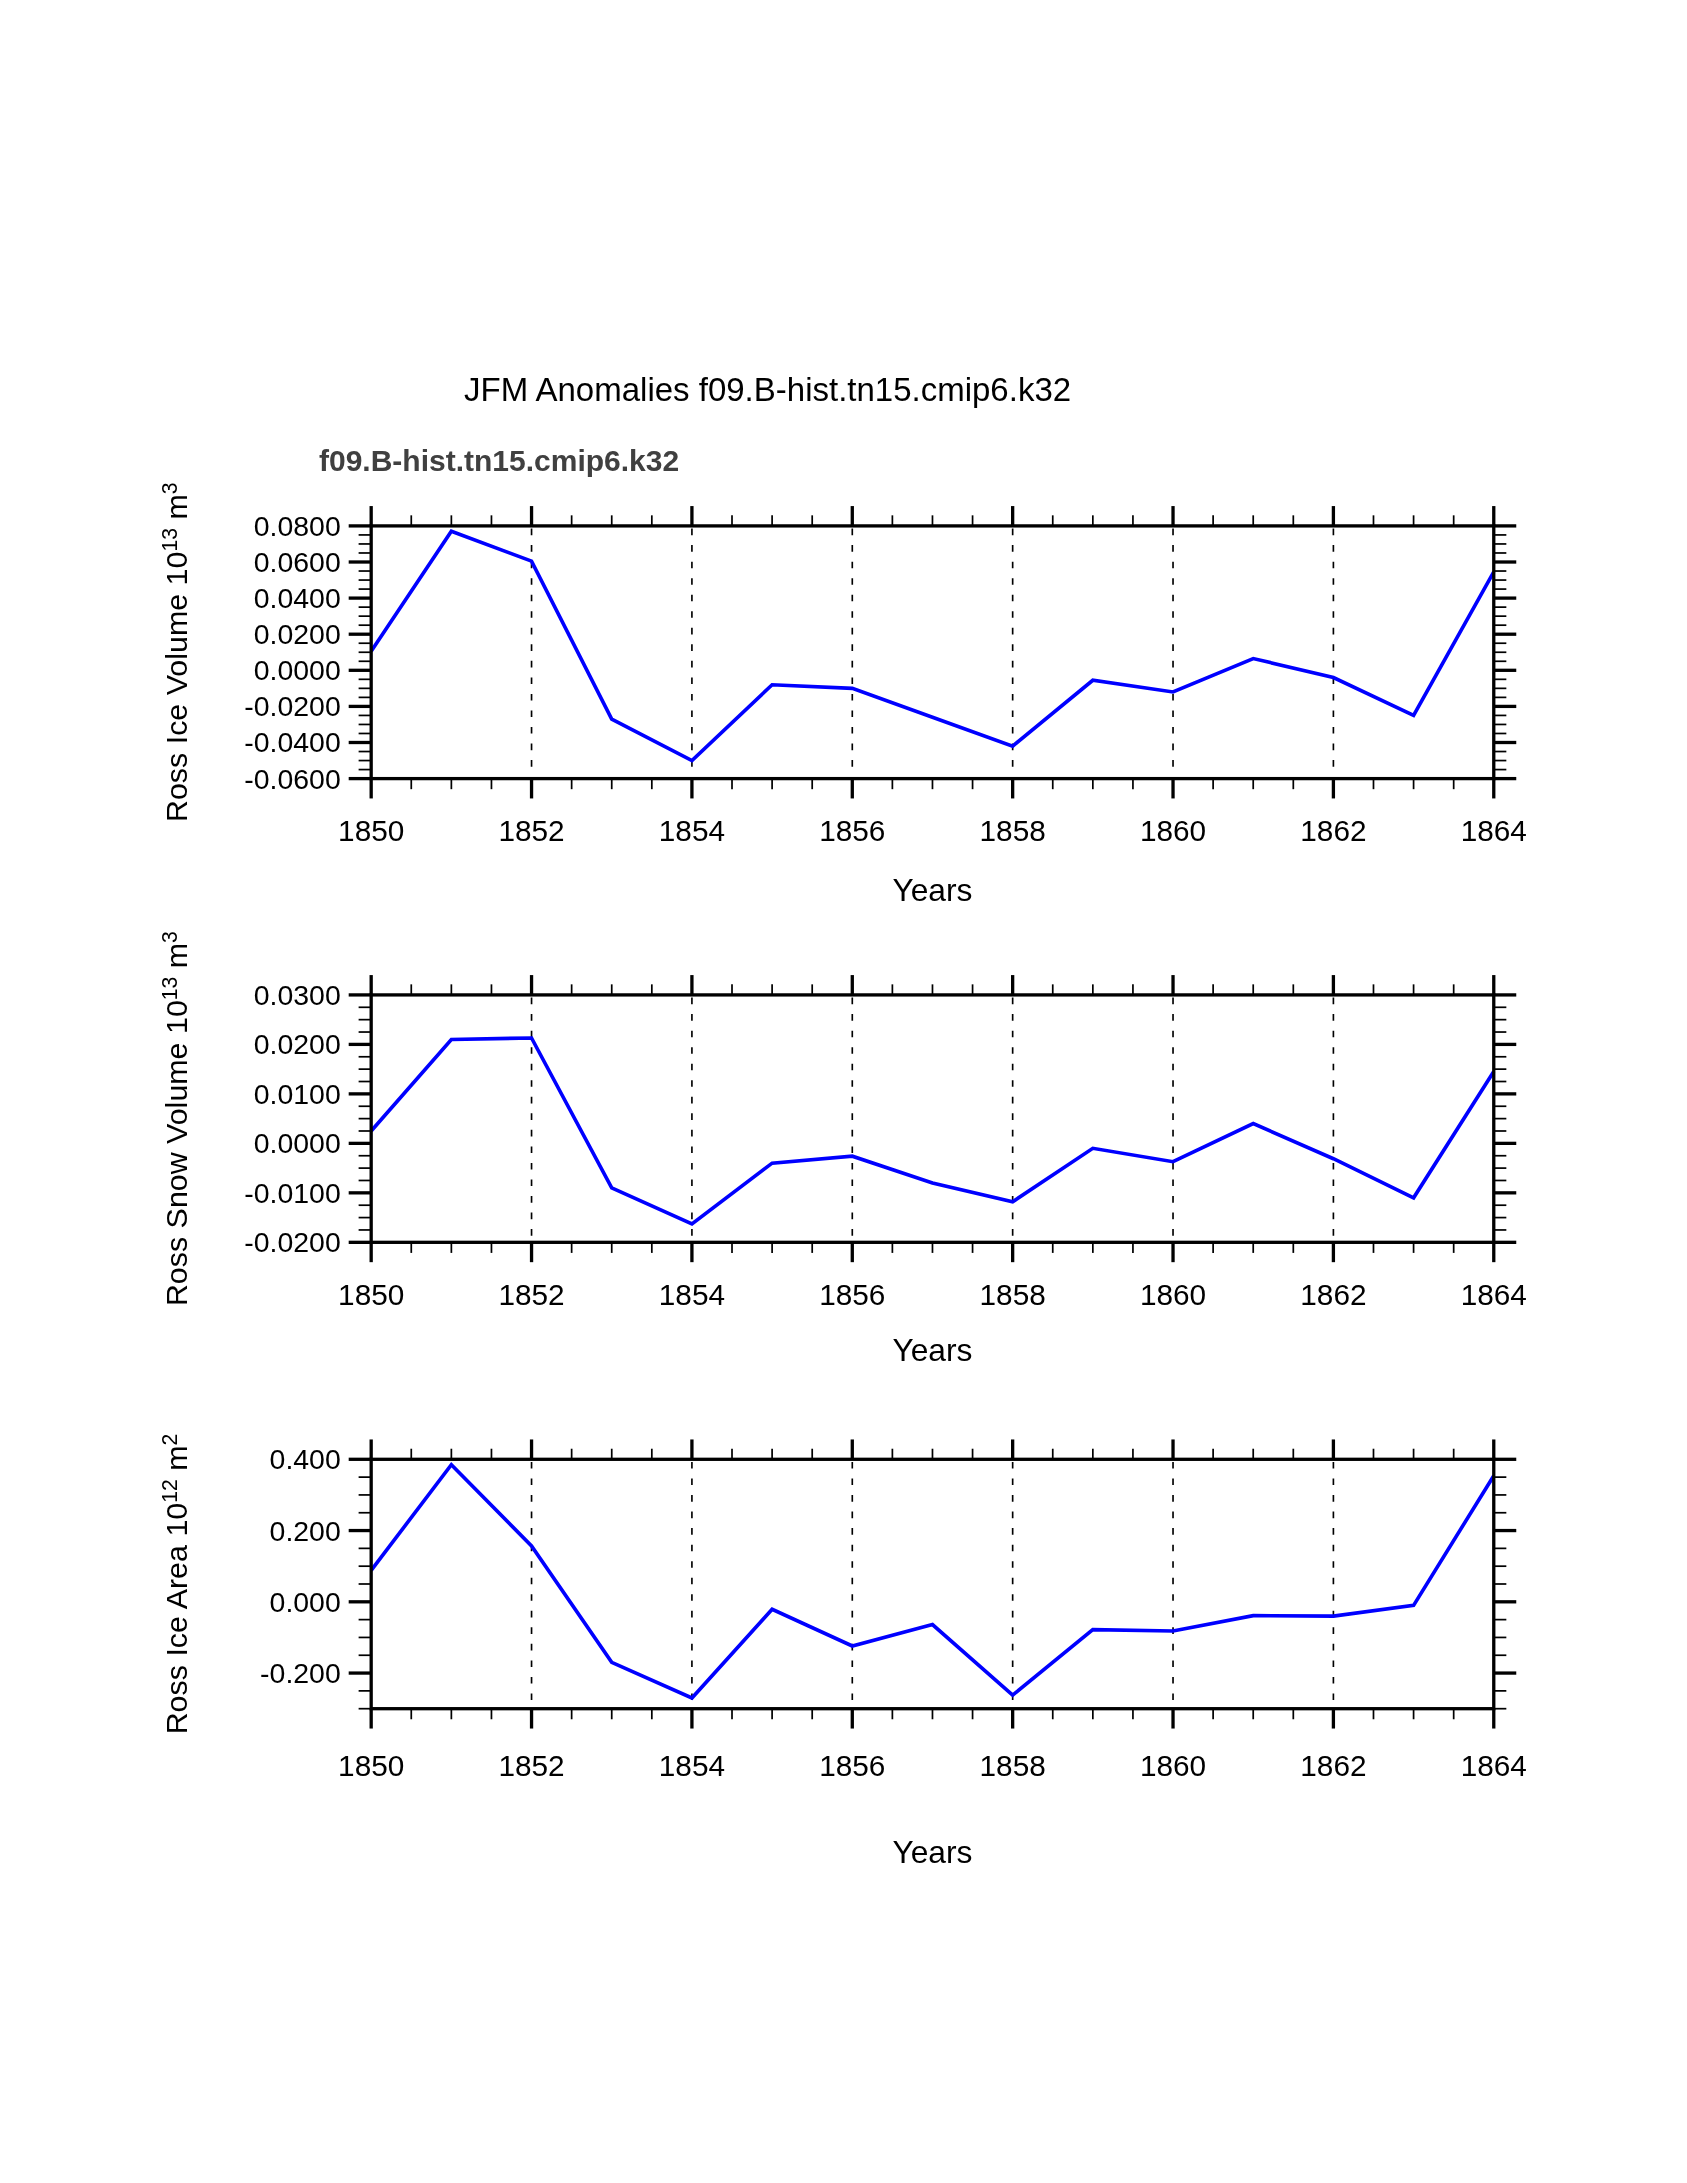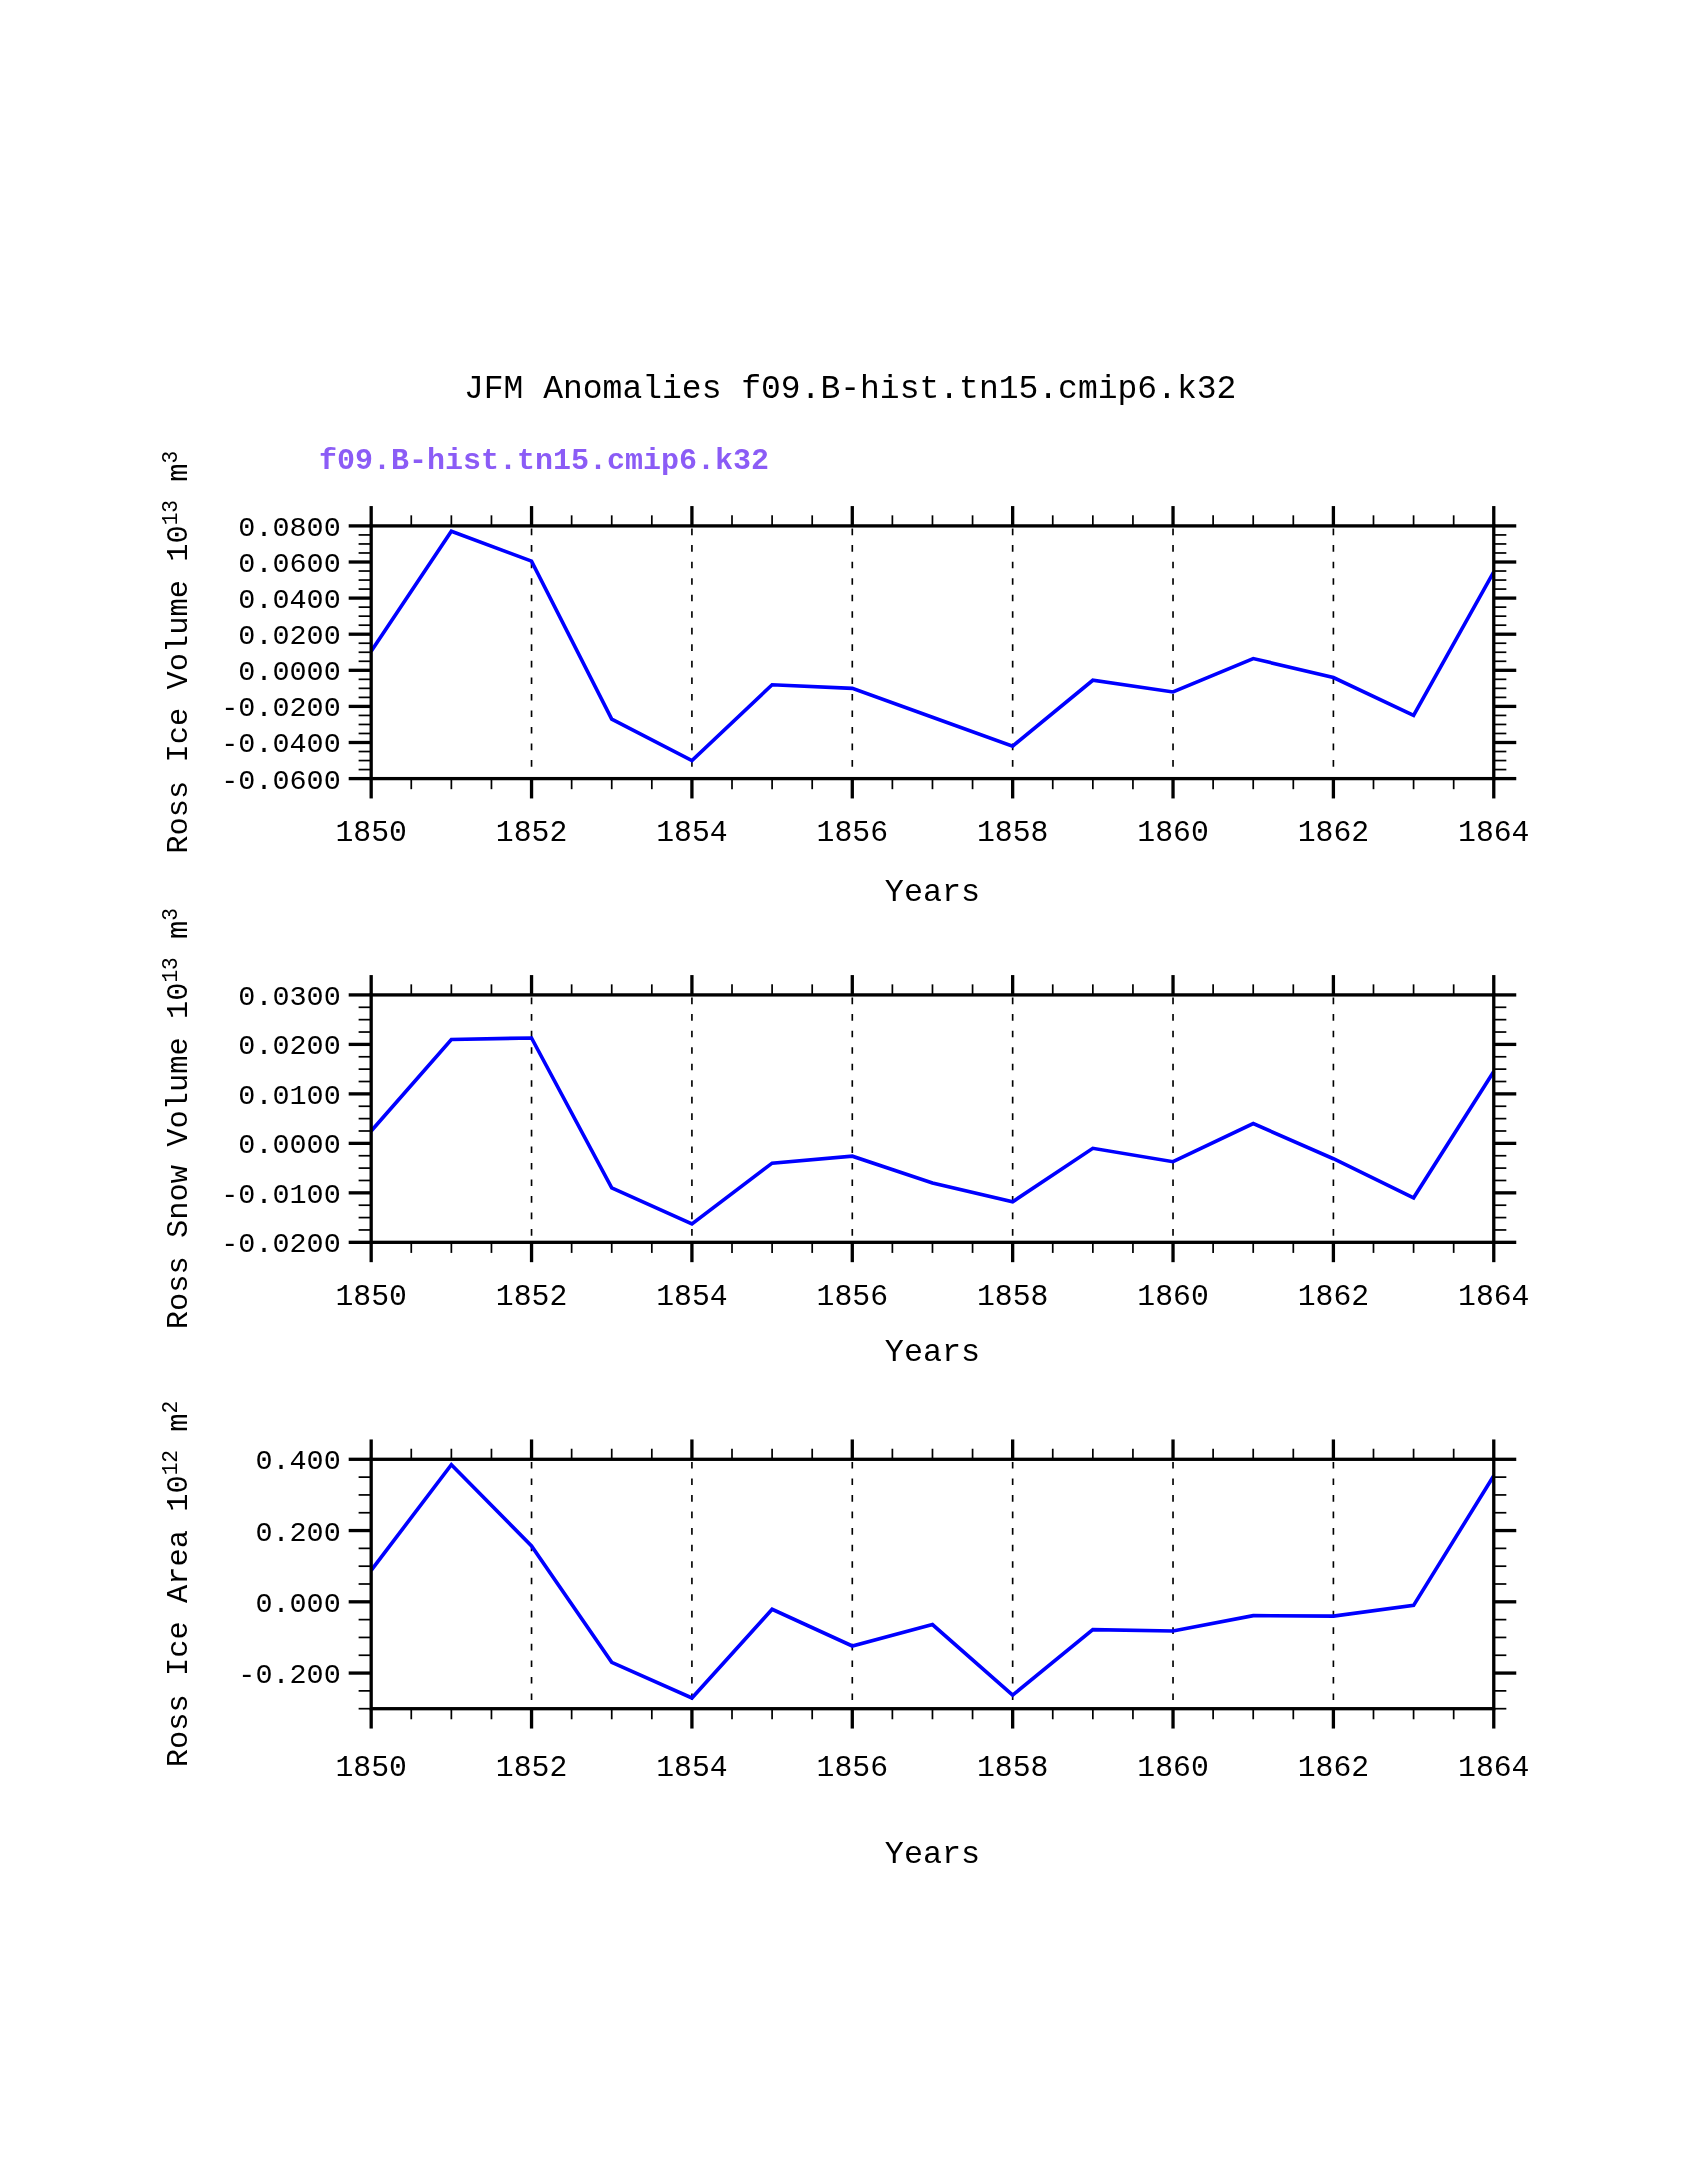--- a/index.html
+++ b/index.html
@@ -1,21 +1,21 @@
 <!DOCTYPE html>
 <html style="font-size:10.6px"><head>
 <meta charset="utf-8">
 <style>
   html, body { margin: 0; padding: 0; background: #ffffff; }
   #figure {
     position: relative;
     width: 1687px;
     height: 2183px;
     background: #ffffff;
-    font-family: Liberation Mono, monospace;
+    font-family: Liberation Sans, sans-serif;
     overflow: hidden;
   }
   .main-title {
     position: absolute;
     top: 371px;
     left: 464px;
     font-size: 33px;
     color: #000000;
     white-space: nowrap;
     letter-spacing: 0px;
@@ -28,21 +28,21 @@
     font-weight: bold;
     white-space: nowrap;
   }
   #plots { position: absolute; left: 0; top: 0; }
 </style>
 </head>
 <body>
 
 <div id="figure">
   <div class="main-title">JFM Anomalies f09.B-hist.tn15.cmip6.k32</div>
-  <div class="series-legend" style="color: #8b5cf6;">f09.B-hist.tn15.cmip6.k32</div>
+  <div class="series-legend" style="color: #404040;">f09.B-hist.tn15.cmip6.k32</div>
   <svg id="plots" width="1687" height="2183" viewBox="0 0 2550 3300" xmlns="http://www.w3.org/2000/svg">
       <g>
         <line x1="803.4285714285714" y1="799" x2="803.4285714285714" y2="1174" stroke="#000000" stroke-width="2.5" stroke-dasharray="10 15"></line>
         <line x1="1045.857142857143" y1="799" x2="1045.857142857143" y2="1174" stroke="#000000" stroke-width="2.5" stroke-dasharray="10 15"></line>
         <line x1="1288.2857142857142" y1="799" x2="1288.2857142857142" y2="1174" stroke="#000000" stroke-width="2.5" stroke-dasharray="10 15"></line>
         <line x1="1530.7142857142858" y1="799" x2="1530.7142857142858" y2="1174" stroke="#000000" stroke-width="2.5" stroke-dasharray="10 15"></line>
         <line x1="1773.142857142857" y1="799" x2="1773.142857142857" y2="1174" stroke="#000000" stroke-width="2.5" stroke-dasharray="10 15"></line>
         <line x1="2015.5714285714284" y1="799" x2="2015.5714285714284" y2="1174" stroke="#000000" stroke-width="2.5" stroke-dasharray="10 15"></line>
         <polyline points="561.0,984.6 682.2,803.2 803.4,848.2 924.6,1087.0 1045.9,1149.7 1167.1,1035.1 1288.3,1040.6 1409.5,1084.2 1530.7,1127.9 1651.9,1028.3 1773.1,1046.0 1894.4,995.5 2015.6,1024.2 2136.8,1081.5 2258.0,864.6" fill="none" stroke="#0000ff" stroke-width="5.5" stroke-linejoin="miter" stroke-miterlimit="6"></polyline>
         <rect x="561" y="795" width="1697" height="382" fill="none" stroke="#000000" stroke-width="5"></rect>

